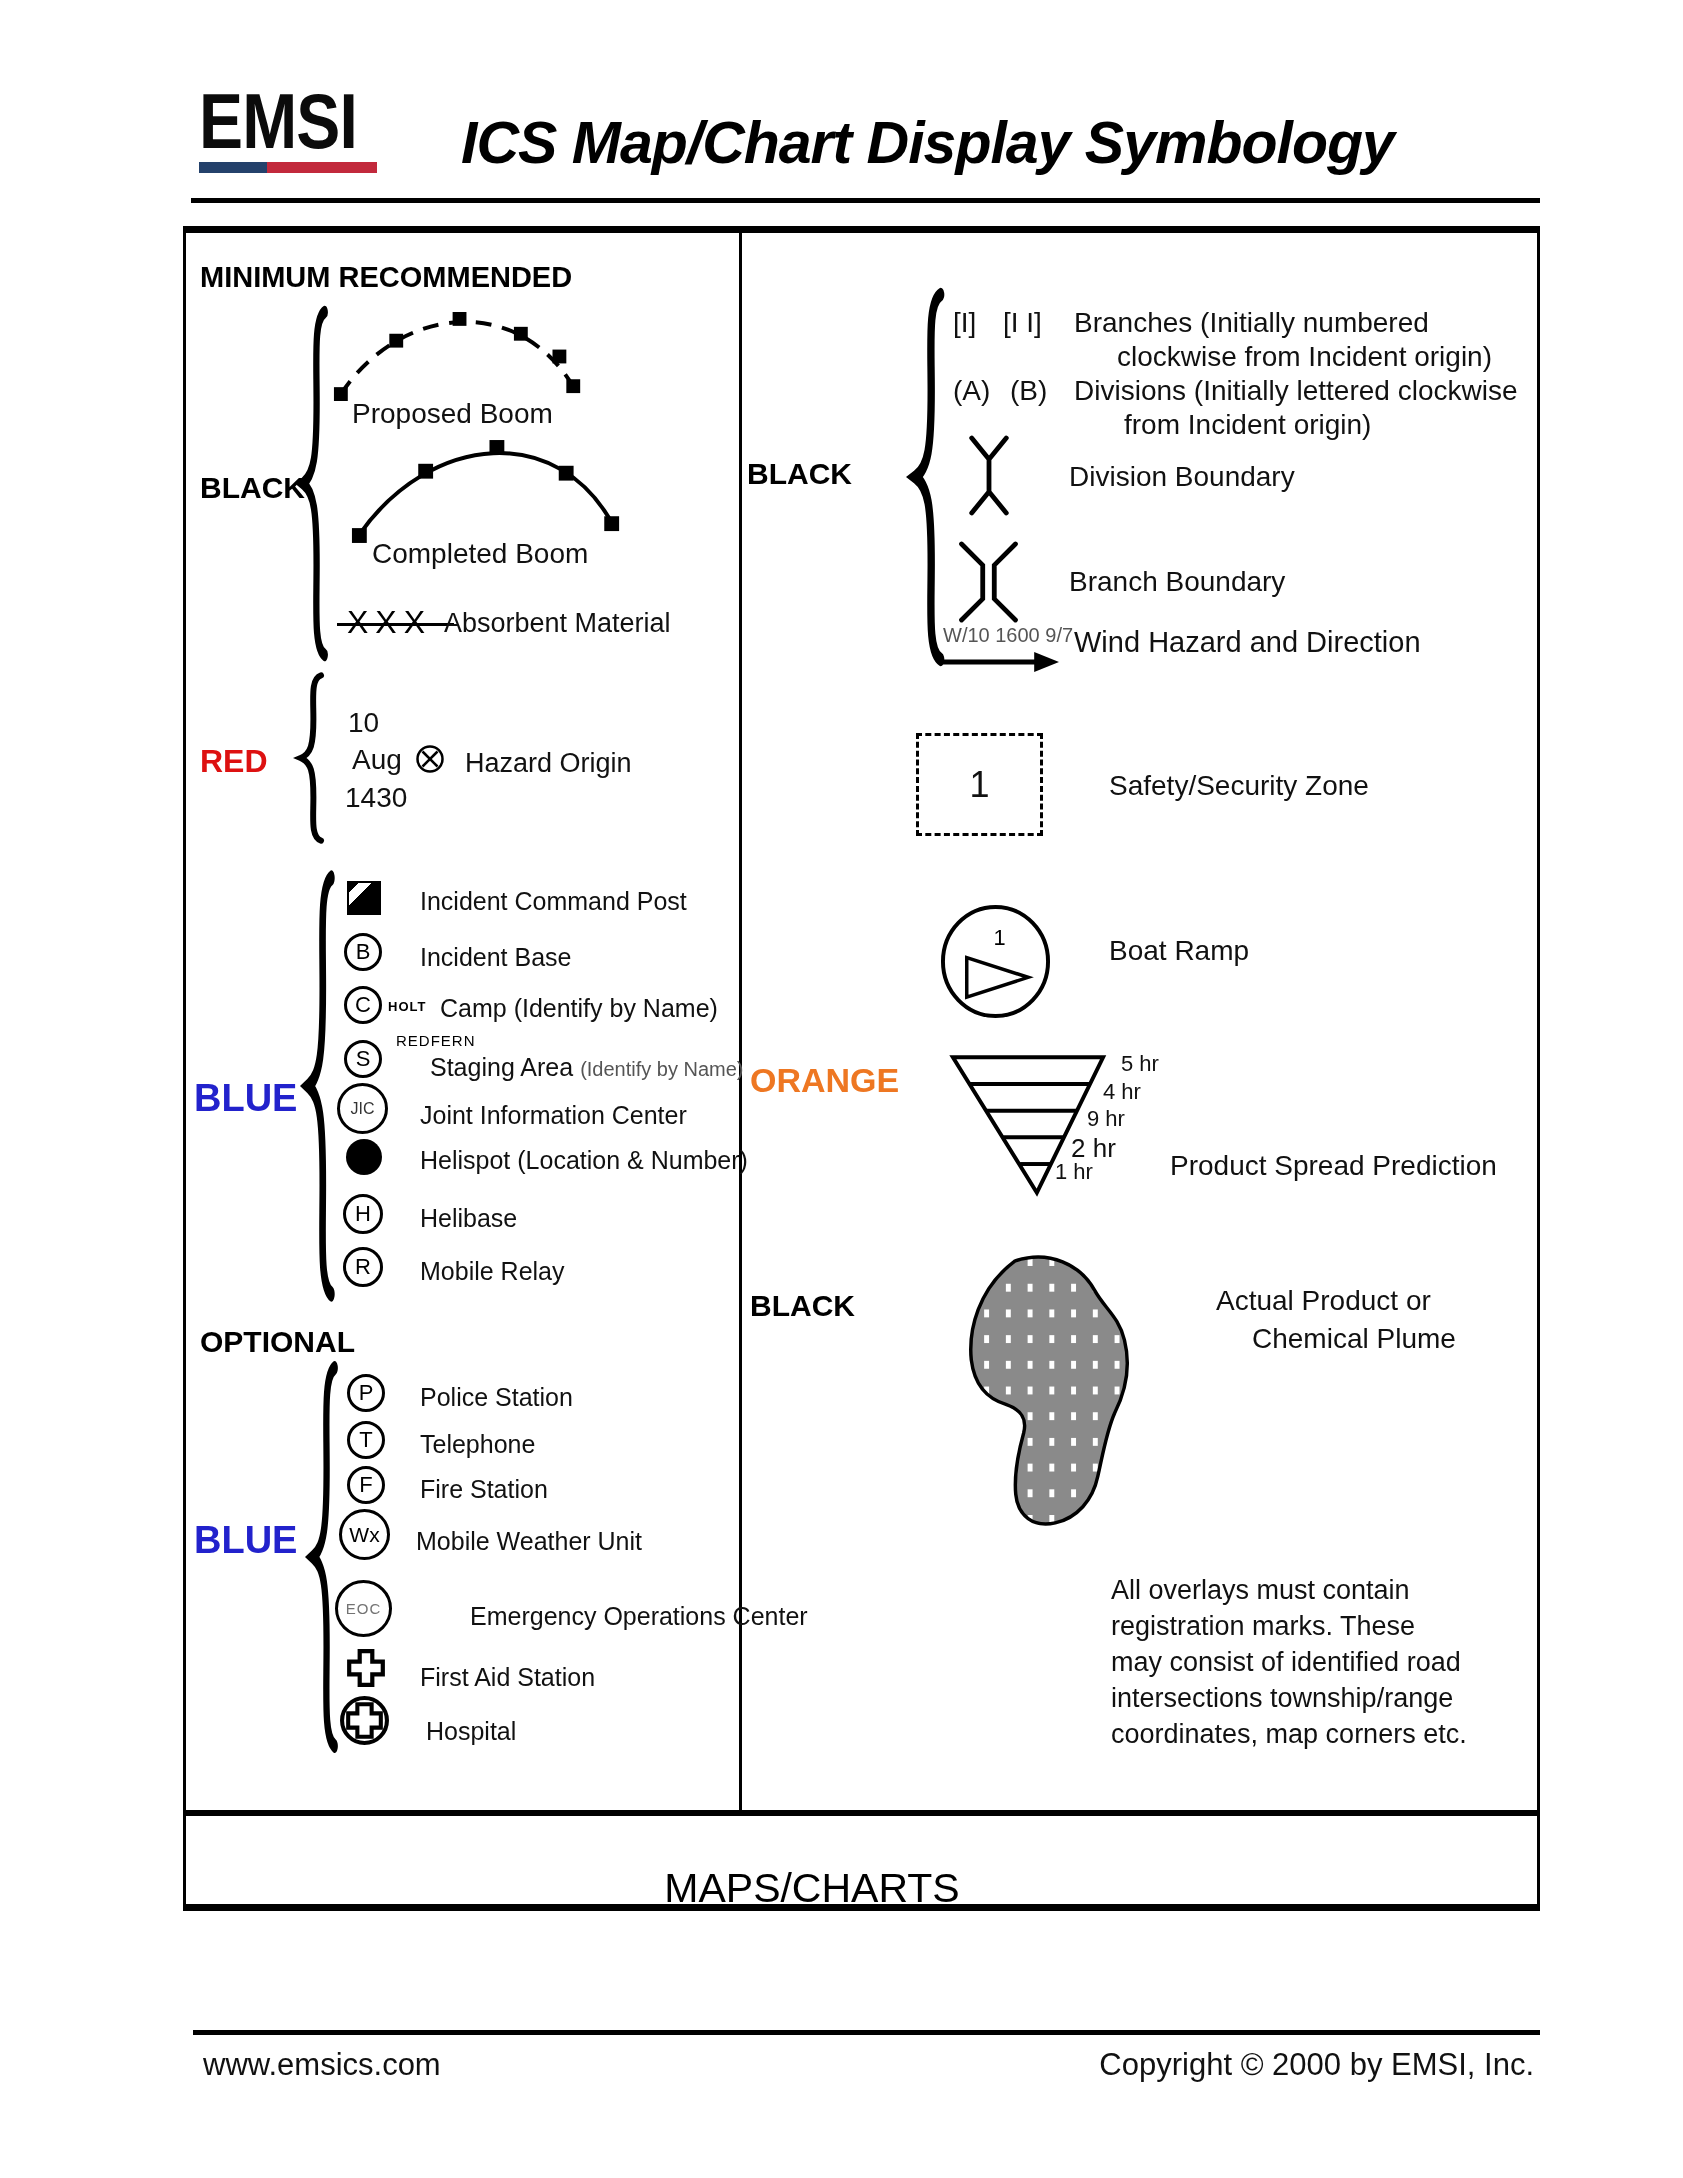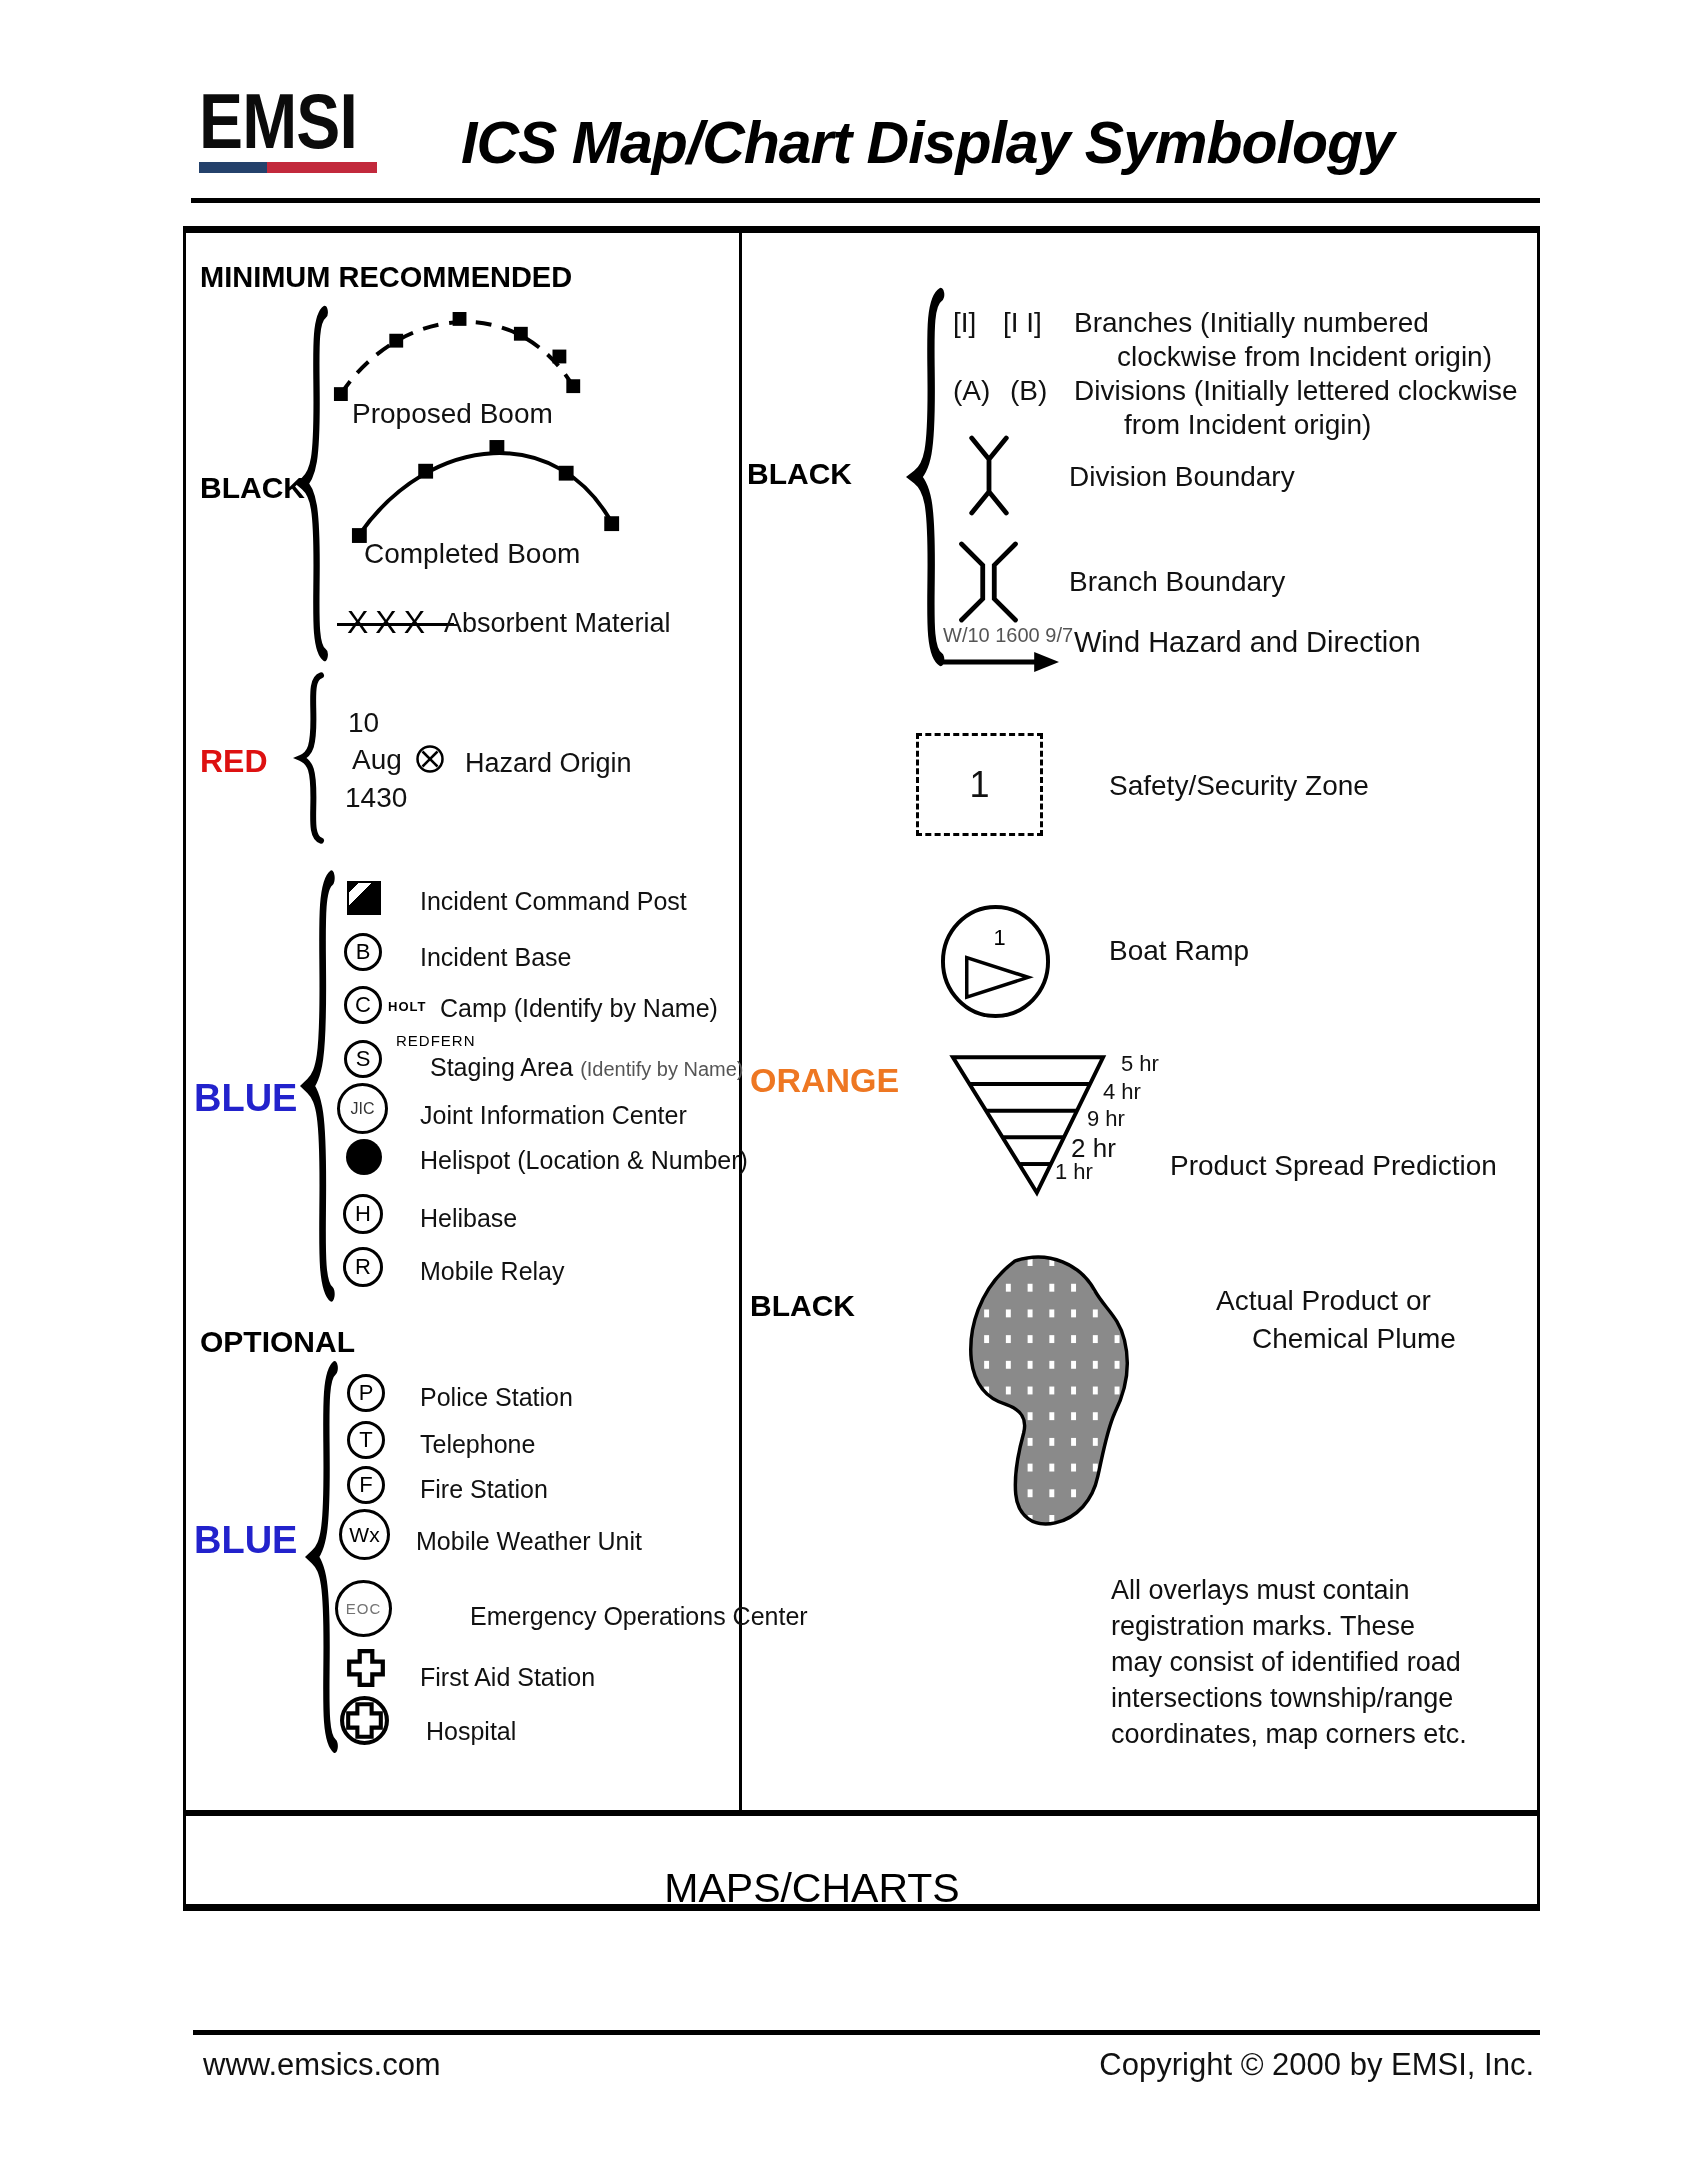--- a/index.html
+++ b/index.html
@@ -63,21 +63,21 @@
       <path d="M 12,112 C 85,8 215,-2 270,104" fill="none" stroke="#000" stroke-width="4"></path>
       <g fill="#000">
         <rect x="5" y="105" width="15" height="15"></rect>
         <rect x="72" y="40" width="15" height="15"></rect>
         <rect x="144" y="16" width="15" height="15"></rect>
         <rect x="214" y="42" width="15" height="15"></rect>
         <rect x="260" y="93" width="15" height="15"></rect>
       </g>
     </svg>
   </div>
-  <div class="abs rlbl" style="left:364px;top:538px;">Completed Boom</div>
+  <div class="abs rlbl" style="left:372px;top:538px;">Completed Boom</div>
 
   <div class="abs" style="left:343px;top:604px;width:109px;height:40px;">
     <div class="abs" style="left:4px;top:0;font-size:32px;letter-spacing:7px;color:#000;">XXX</div>
     <div class="abs divider" style="left:-6px;top:19px;width:117px;height:3px;"></div>
   </div>
   <div class="abs rlbl" style="left:444px;top:608px;font-size:27px;">Absorbent Material</div>
 
   <div class="abs" style="left:293px;top:671px;width:34px;height:174px;">
     <svg width="100%" height="100%" viewBox="0 0 40 200" preserveAspectRatio="none">
       <path d="M 33,5 C 21,9 24,30 24,55 C 24,85 21,95 9,100 C 21,105 24,115 24,145 C 24,170 21,191 33,195" fill="none" stroke="#000" stroke-width="7" stroke-linecap="round"></path>

